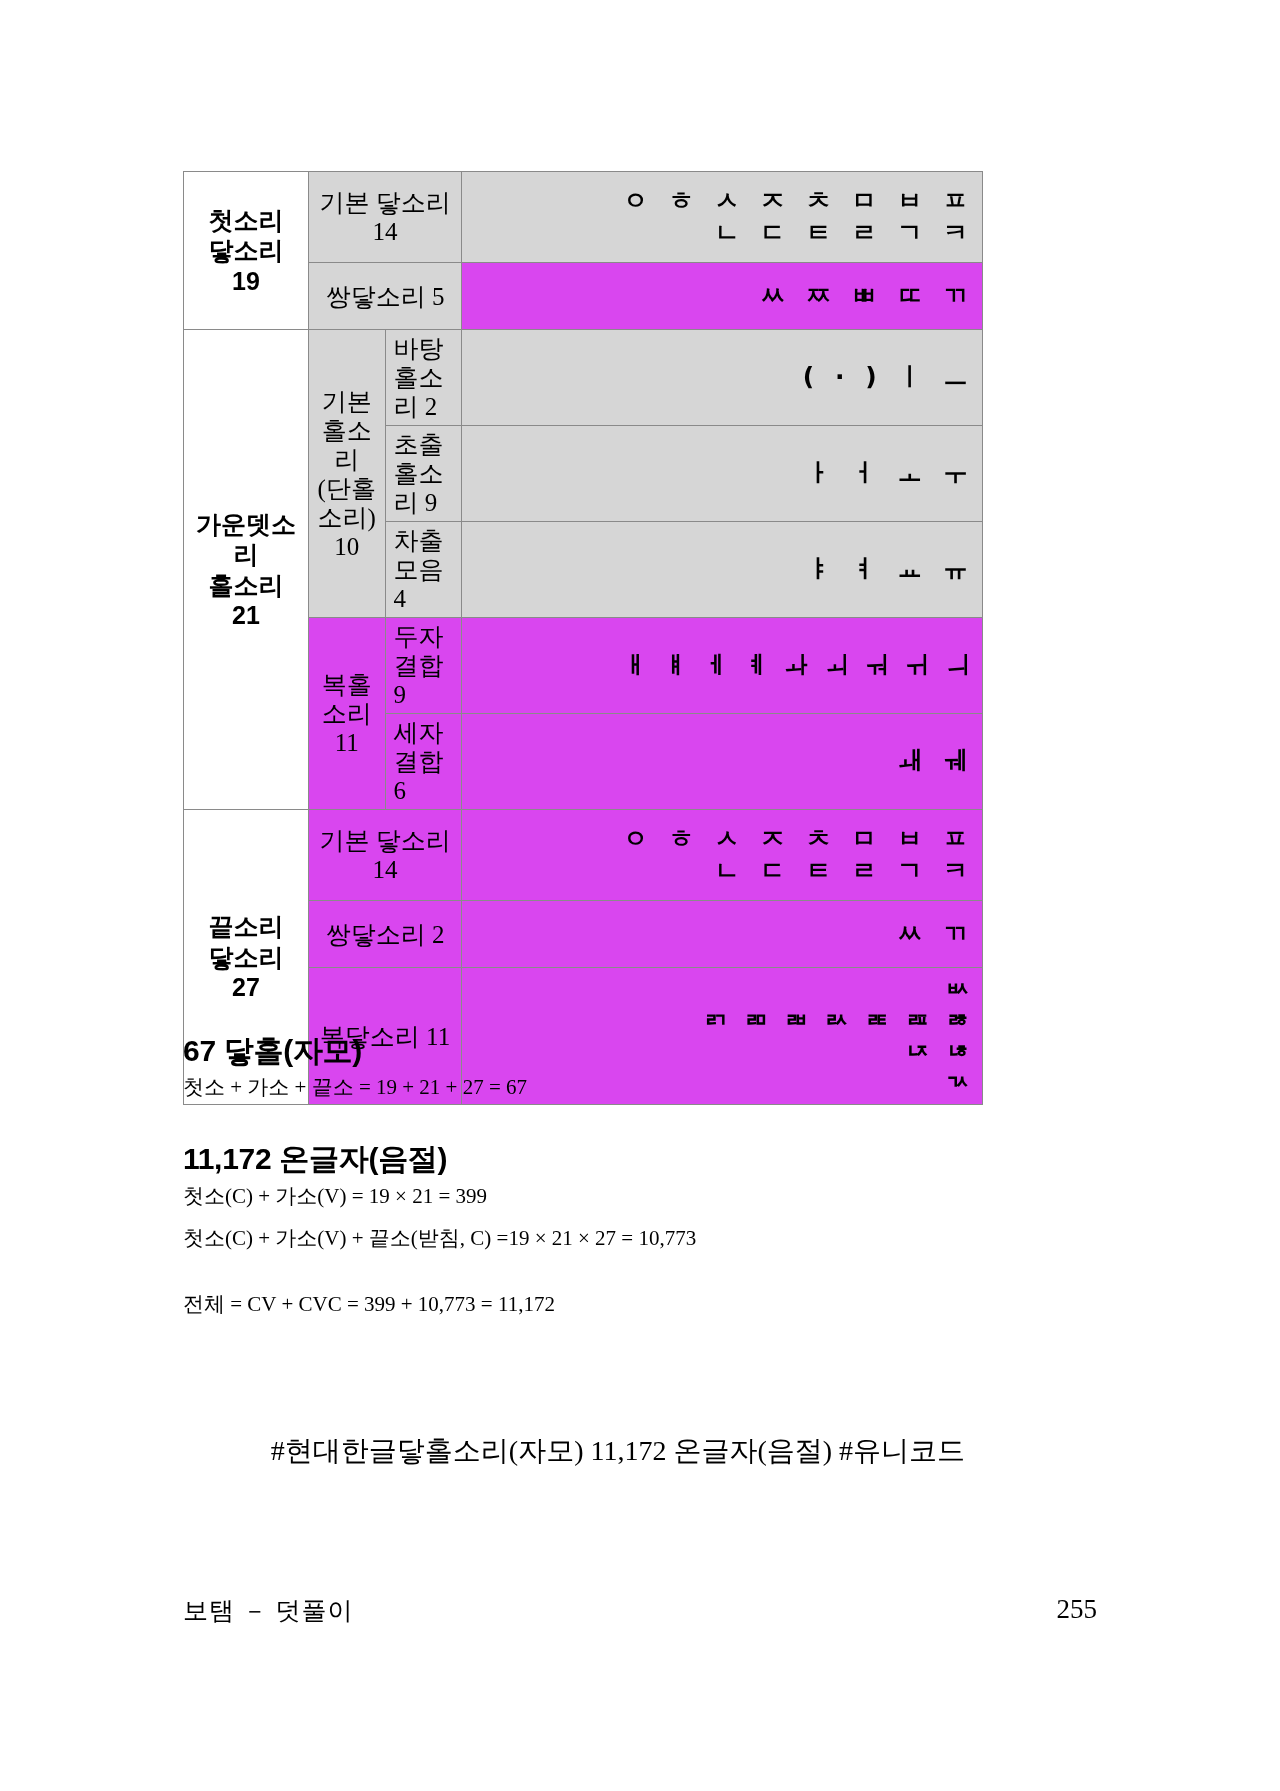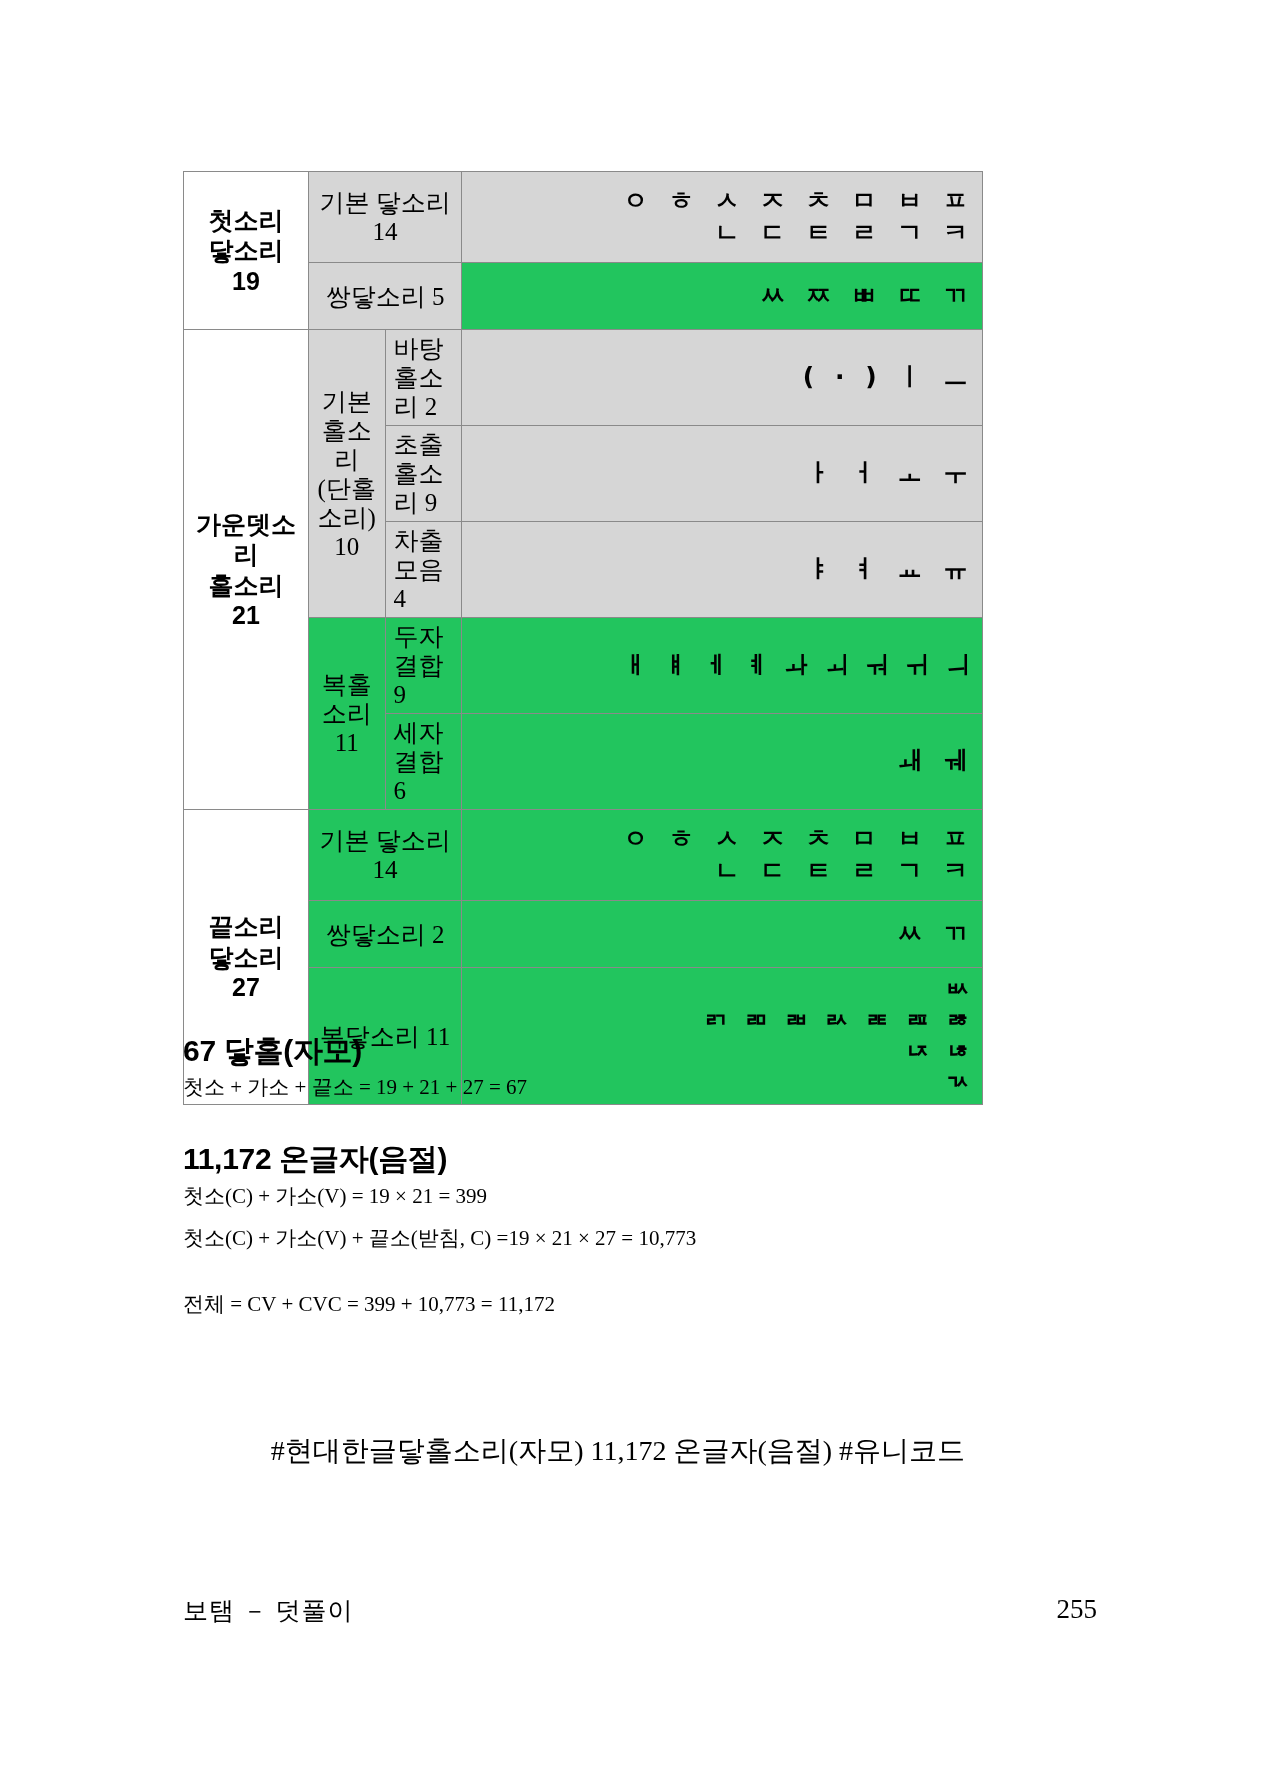--- a/index.html
+++ b/index.html
@@ -31,21 +31,21 @@
     width: 800px;
     border-collapse: collapse;
     table-layout: fixed;
   }
   .jamo-table td {
     border: 1px solid #8a8a8a;
     padding: 4px 8px;
     font-size: 25px;
     line-height: 1.16;
     vertical-align: middle;
-    background: #22c55e;
+    background: #d946ef;
   }
   .jamo-table td.shade { background: #d6d6d6; }
 
   td.grp {
     width: 108px;
     text-align: center;
     font-weight: bold;
     font-family: "Liberation Sans", "DejaVu Sans", sans-serif;
     font-size: 25px;
     line-height: 1.22;

